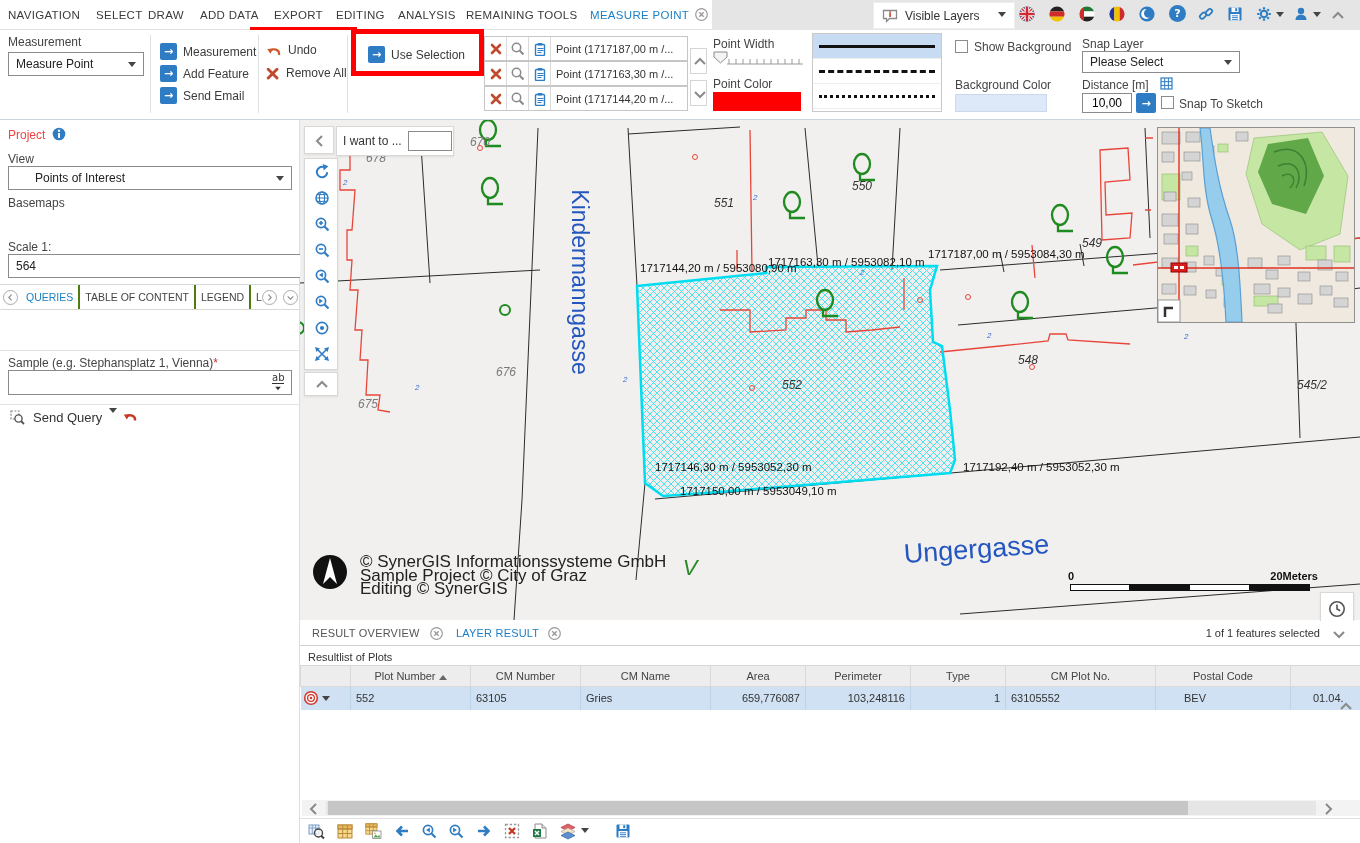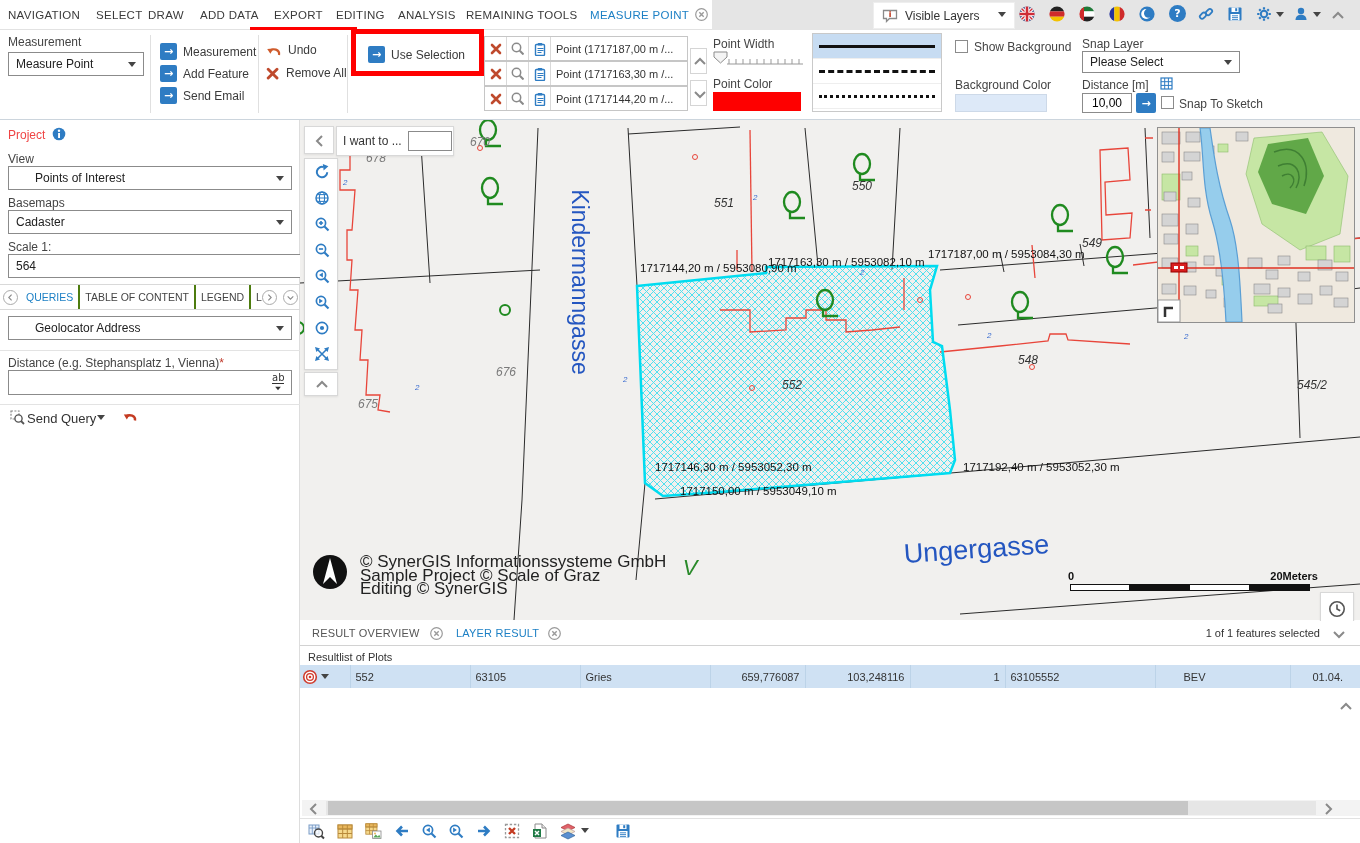--- a/index.html
+++ b/index.html
@@ -504,24 +504,20 @@
       <use href="#d-info"></use>
     </svg>
 
   <span class="slabel" style="left:8px;top:32px">View</span>
   <div class="sel" style="left:8px;top:46px;width:284px;padding-left:26px">
     <span>Points of Interest</span>
       <span class="tri"></span>
   </div>
 
   <span class="slabel" style="left:8px;top:76px">Basemaps</span>
-  <div class="sel" style="left:8px;top:90px;width:284px">
-    <span>Cadaster</span>
-      <span class="tri"></span>
-  </div>
 
   <span class="slabel" style="left:8px;top:120px">Scale 1:</span>
   <div class="sel" style="left:8px;top:134px;width:311px">
     <span>564</span>
       <span class="tri"></span>
   </div>
 
   <div class="tabsrow">
     <span class="cbtn">
         <svg width="9" height="9">
@@ -537,35 +533,31 @@
           <use href="#d-chevr" transform="scale(0.56)"></use>
         </svg>
       </span>
     <span class="cbtn">
         <svg width="9" height="9">
           <use href="#d-chevd" transform="scale(0.56)"></use>
         </svg>
       </span>
   </div>
 
-  <div class="sel" style="left:8px;top:196px;width:284px;padding-left:26px">
-    <span>Geolocator Address</span>
-      <span class="tri"></span>
-  </div>
   <div class="hdiv" style="top:230px"></div>
 
   <span class="slabel" style="left:8px;top:236px">
-    <span>Distance (e.g. Stephansplatz 1, Vienna)</span><span style="color:#c0392b">*</span>
+    <span>Sample (e.g. Stephansplatz 1, Vienna)</span><span style="color:#c0392b">*</span>
   </span>
   <input class="inp" style="left: 8px; top: 250px; width: 284px; height: 25px; padding: 0px 26px 0px 6px; font-size: 12px;">
   <span class="glyph" style="position:absolute;left:272px;top:253px;font-size:10px;color:#333;border-bottom:1px solid #333;line-height:10px">ab</span>
   <span class="tri" style="left:274px;top:268px;border-top-color:#333;transform:scale(.7)"></span>
   <div class="hdiv" style="top:284px"></div>
 
-  <div style="position:absolute;left:10px;top:290px;display:flex;align-items:center;gap:1px;cursor:pointer">
+  <div style="position:absolute;left:10px;top:290px;display:flex;align-items:flex-start;gap:7px;cursor:pointer">
     <svg width="16" height="16">
         <use href="#d-squery"></use>
       </svg>
     <span style="font-size:13px;color:#333">Send Query</span>
     <span class="tri" style="position:static"></span>
   </div>
   <svg style="position:absolute;left:122px;top:290px" width="16" height="14">
       <use href="#d-reset"></use>
     </svg>
 </div>
@@ -797,21 +789,21 @@
         <path d="M15,180 L7,180 L7,189" fill="none" stroke="#333" stroke-width="2.5"></path>
       </g>
     </svg>
   </div>
 
   <svg style="position:absolute;left:12px;top:434px" width="36" height="36">
       <use href="#d-north"></use>
     </svg>
   <div class="copyr" style="left:60px;top:435px">
     <div>© SynerGIS Informationssysteme GmbH</div>
-    <div>Sample Project © Scale of Graz</div>
+    <div>Sample Project © City of Graz</div>
     <div>Editing © SynerGIS</div>
   </div>
 
   <div style="position:absolute;left:768px;top:450px;width:250px">
     <span style="position:absolute;left:0;top:0;font-size:11px;font-weight:bold;color:#111">0</span>
     <span style="position:absolute;right:0;top:0;font-size:11px;font-weight:bold;color:#111">20Meters</span>
     <div style="position:absolute;left:2px;top:14px;font-size:0;white-space:nowrap">
       <span class="sbseg" style="width:60px;background:#fff;border-left:1px solid #111"></span><span class="sbseg" style="width:60px;background:#111"></span><span class="sbseg" style="width:60px;background:#fff"></span><span class="sbseg" style="width:60px;background:#111"></span>
     </div>
   </div>
@@ -848,20 +840,32 @@
         <col style="width:110px">
         <col style="width:130px">
         <col style="width:95px">
       <col style="width:105px">
         <col style="width:95px">
         <col style="width:150px">
         <col style="width:135px">
         <col style="width:70px">
     </colgroup>
     <tbody>
+        <tr>
+      <th></th>
+      <th><span>Plot Number</span> <span style="display:inline-block;width:0;height:0;border-left:4px solid transparent;border-right:4px solid transparent;border-bottom:5px solid #666;vertical-align:middle"></span></th>
+      <th>CM Number</th>
+      <th>CM Name</th>
+      <th>Area</th>
+      <th>Perimeter</th>
+      <th>Type</th>
+      <th>CM Plot No.</th>
+      <th>Postal Code</th>
+      <th></th>
+    </tr>
     <tr>
       <td style="padding:0 2px">
         <svg style="display:inline-block;vertical-align:middle" width="16" height="16">
               <use href="#d-target"></use>
             </svg>
         <span style="display:inline-block;vertical-align:middle;width:0;height:0;border-left:4px solid transparent;border-right:4px solid transparent;border-top:5px solid #444"></span>
       </td>
       <td>552</td>
       <td>63105</td>
       <td>Gries</td>

